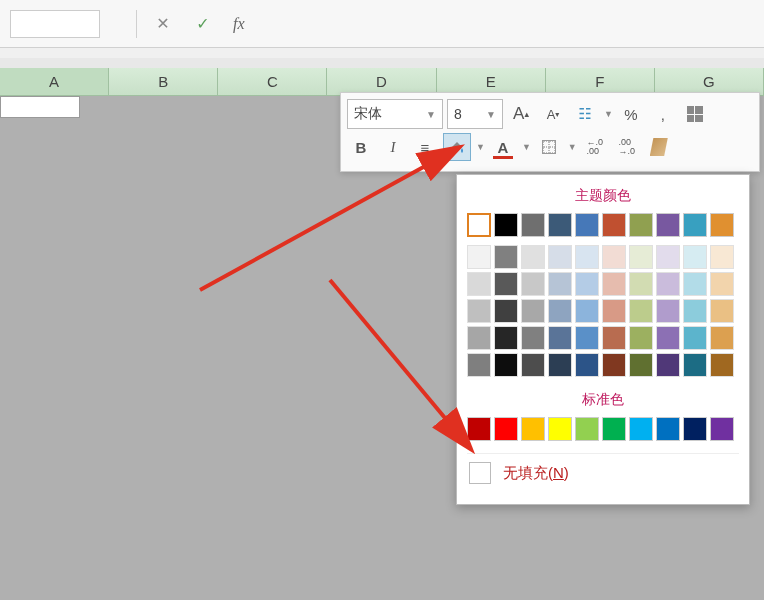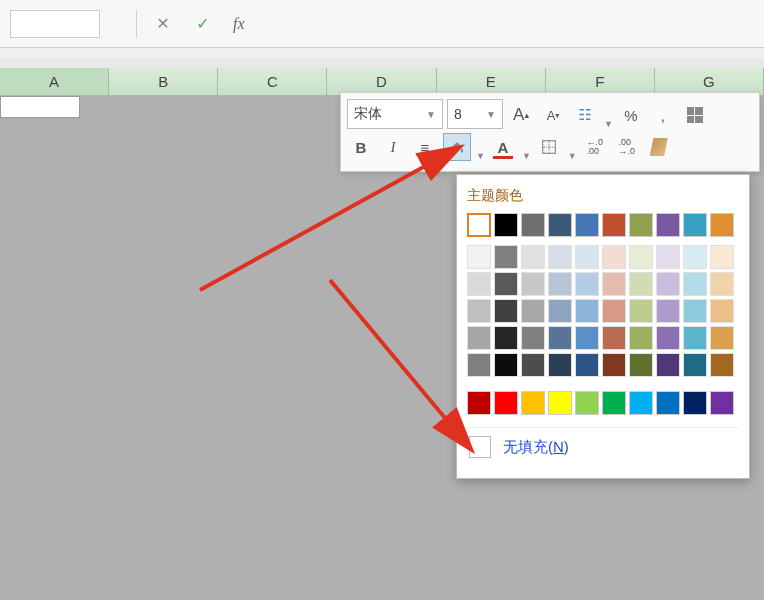--- a/index.html
+++ b/index.html
@@ -9,41 +9,41 @@
 .fb-btn { width: 24px; height: 24px; display: flex; align-items: center; justify-content: center; color: #888; margin: 0 8px; font-size: 16px; }
 .fb-btn.green { color: #5ba05b; }
 .fx { font-style: italic; font-family: serif; color: #666; font-size: 16px; margin-left: 10px; }
 .sep { width: 1px; height: 28px; background: #d0d0d0; margin: 0 6px; }
 .col-headers { height: 28px; background: linear-gradient(#d8ecd8, #c8e0c8); display: flex; border-bottom: 1px solid #a0c0a0; margin-top: 10px; }
 .col-h { flex: 1; border-right: 1px solid #a0c0a0; display: flex; align-items: center; justify-content: center; color: #444; font-size: 15px; }
 .col-h.sel { background: #c0dcc0; }
 .sheet { background: #b0b0b0; height: 520px; position: relative; }
 .cell-a1 { position: absolute; left: 0; top: 0; width: 80px; height: 22px; background: #fff; border: 1px solid #999; }
 .mini-toolbar { position: absolute; top: 92px; left: 340px; width: 420px; background: #fafafa; border: 1px solid #ccc; padding: 6px; box-shadow: 0 2px 6px rgba(0,0,0,.15); }
-.mt-row { display: flex; align-items: flex-end; gap: 4px; margin-bottom: 4px; }
+.mt-row { display: flex; align-items: center; gap: 4px; margin-bottom: 4px; }
 .mt-combo { height: 30px; background: #fff; border: 1px solid #bbb; display: flex; align-items: center; padding: 0 6px; font-size: 14px; color: #444; }
 .mt-combo .arr { margin-left: auto; font-size: 10px; color: #888; }
 .mt-btn { width: 28px; height: 28px; display: flex; align-items: center; justify-content: center; color: #555; font-size: 15px; position: relative; }
 .mt-btn.bold { font-weight: bold; }
 .mt-btn.italic { font-style: italic; font-family: serif; }
 .mt-btn.active { background: #d0e4f0; border: 1px solid #7bb0d0; }
 .font-color-bar { position: absolute; bottom: 2px; left: 4px; right: 4px; height: 3px; background: #d03020; }
 .dd-arr { font-size: 9px; color: #888; margin-left: 1px; }
 .icon-grid { width: 16px; height: 16px; display: grid; grid-template: repeat(2,1fr)/repeat(2,1fr); gap: 1px; }
 .icon-grid span { background: #888; }
 .paint { width: 18px; height: 18px; background: linear-gradient(135deg,#c09050,#e0c090); clip-path: polygon(20% 0,100% 0,80% 100%,0 100%); }
 .color-panel { position: absolute; top: 174px; left: 456px; width: 294px; background: #fff; border: 1px solid #bbb; box-shadow: 0 3px 10px rgba(0,0,0,.25); padding: 8px 10px 12px; }
-.cp-title { font-size: 14px; color: #a16207; margin: 4px 0 8px; }
+.cp-title { font-size: 14px; color: #be185d; margin: 4px 0 8px; text-align: center; }
 .cp-grid { display: grid; grid-template-columns: repeat(10, 24px); gap: 3px; margin-bottom: 8px; }
 .cp-grid2 { display: grid; grid-template-columns: repeat(10, 24px); gap: 3px 3px; margin-bottom: 14px; }
 .sw { width: 24px; height: 24px; border: 1px solid #ccc; }
 .sw.sel { border: 2px solid #e08020; }
 .sw2 { width: 24px; height: 24px; border: 1px solid #e0e0e0; }
 .std-grid { display: grid; grid-template-columns: repeat(10, 24px); gap: 3px; margin-bottom: 12px; }
-.cp-item { display: flex; align-items: center; gap: 12px; padding: 8px 2px; font-size: 15px; color: #1d4ed8; border-top: 1px solid #eee; }
+.cp-item { display: flex; align-items: center; gap: 12px; padding: 8px 2px; font-size: 15px; color: #b91c1c; border-top: 1px solid #eee; }
 .cp-item .box { width: 22px; height: 22px; border: 1px solid #bbb; background: #fff; }
 .cp-item .wheel { width: 22px; height: 22px; border-radius: 50%; background: conic-gradient(#e04040,#e0a040,#60c060,#4080e0,#a050c0,#e04040); position: relative; }
 .cp-item .wheel::after { content:''; position:absolute; inset:7px; background:#fff; border-radius:50%; }
 .underline { text-decoration: underline; }
 svg.arrow { position: absolute; pointer-events: none; }
 </style>
 </head>
 <body>
 
 <div class="top-bar">
@@ -189,20 +189,21 @@
       <div class="sw2" style="background: rgb(13, 13, 13);"></div>
       <div class="sw2" style="background: rgb(77, 77, 77);"></div>
       <div class="sw2" style="background: rgb(44, 62, 84);"></div>
       <div class="sw2" style="background: rgb(44, 84, 136);"></div>
       <div class="sw2" style="background: rgb(128, 56, 32);"></div>
       <div class="sw2" style="background: rgb(96, 112, 48);"></div>
       <div class="sw2" style="background: rgb(80, 56, 120);"></div>
       <div class="sw2" style="background: rgb(28, 108, 132);"></div>
       <div class="sw2" style="background: rgb(160, 104, 32);"></div>
     </div>
+  <div class="cp-title">标准色</div>
   <div class="std-grid" id="std-row">
       <div class="sw" style="background: rgb(192, 0, 0);"></div>
       <div class="sw" style="background: rgb(255, 0, 0);"></div>
       <div class="sw" style="background: rgb(255, 192, 0);"></div>
       <div class="sw" style="background: rgb(255, 255, 0);"></div>
       <div class="sw" style="background: rgb(146, 208, 80);"></div>
       <div class="sw" style="background: rgb(0, 176, 80);"></div>
       <div class="sw" style="background: rgb(0, 176, 240);"></div>
       <div class="sw" style="background: rgb(0, 112, 192);"></div>
       <div class="sw" style="background: rgb(0, 32, 96);"></div>

